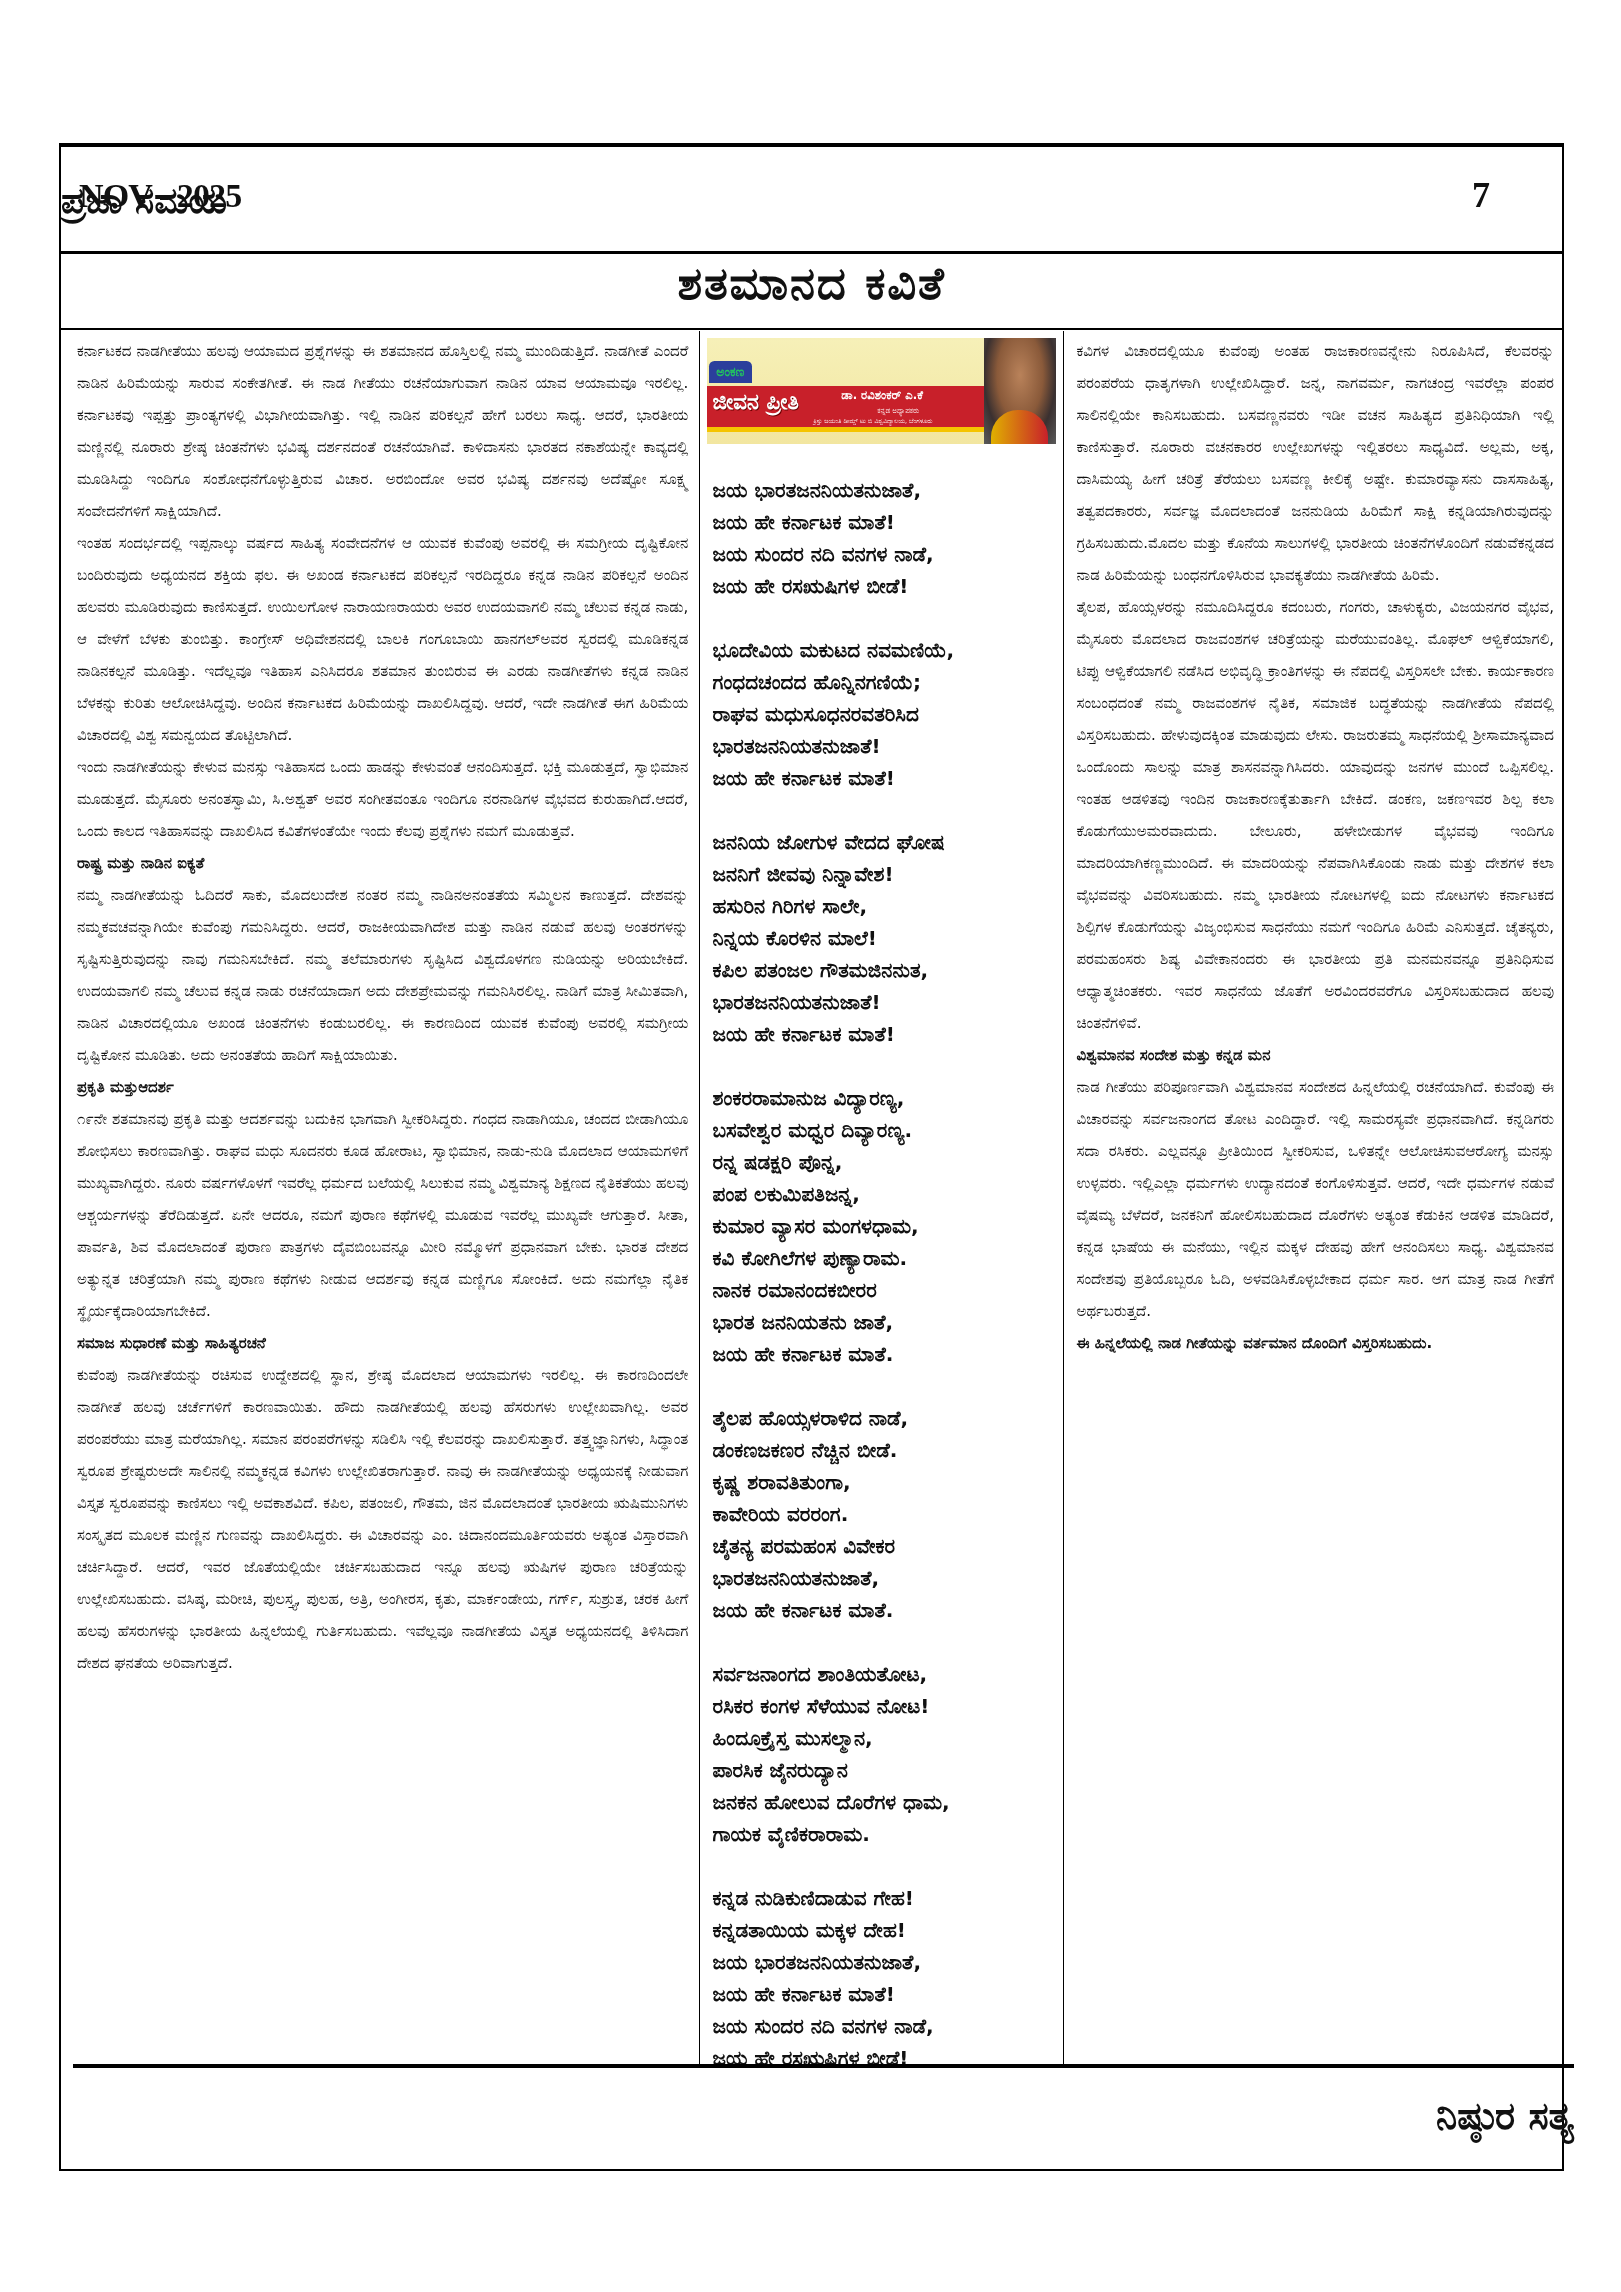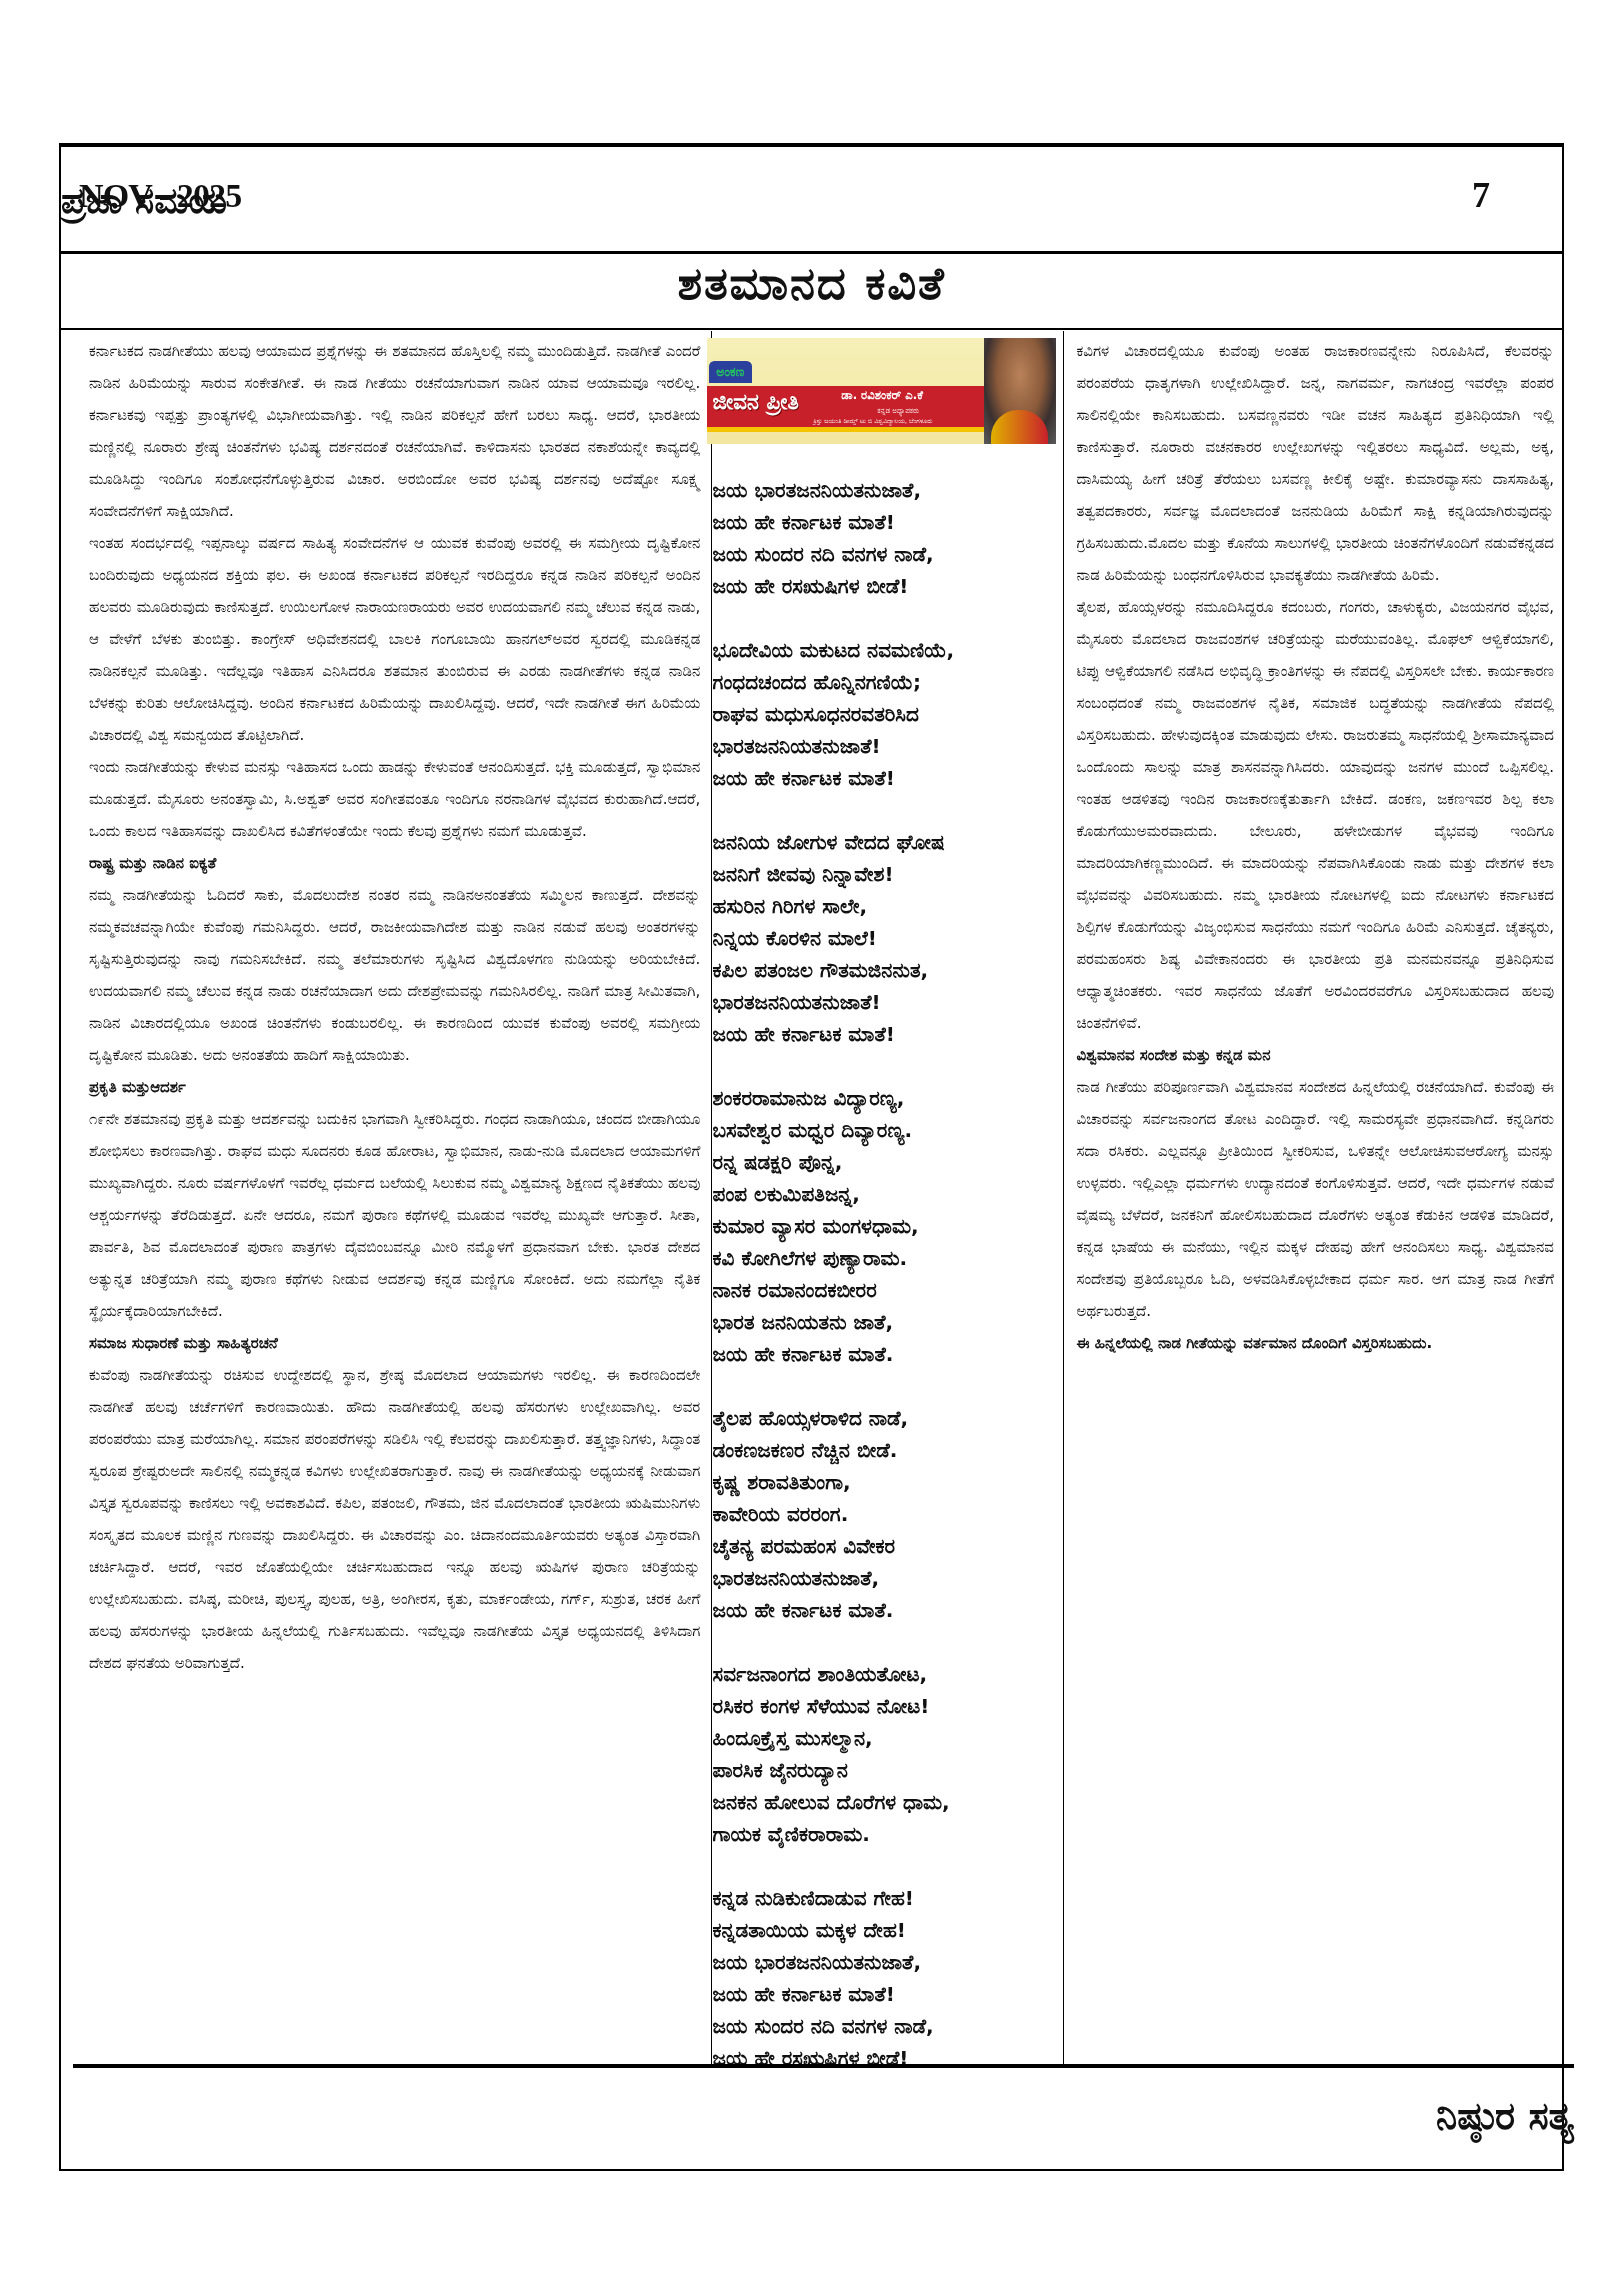--- a/index.html
+++ b/index.html
@@ -4,21 +4,21 @@
 <style>
   html, body { margin:0; padding:0; background:#ffffff; }
   body { width:1621px; height:2293px; position:relative; font-family:"DejaVu Sans", sans-serif; color:#111; }
   .page { position:absolute; left:59px; top:143px; width:1505px; height:2028px; border:2.7px solid #000; box-sizing:border-box; border-top-width:4.5px; }
   .masthead { position:absolute; left:0; top:0; width:100%; height:107px; border-bottom:3.6px solid #000; box-sizing:border-box; }
   .mast-date { position:absolute; left:18px; top:30px; font-family:"Liberation Serif", serif; font-weight:bold; font-size:34px; letter-spacing:-0.9px; }
   .mast-title { position:absolute; left:0; right:0; top:33px; text-align:left; font-weight:bold; font-size:36px; }
   .mast-page { position:absolute; right:72px; top:27px; font-family:"Liberation Serif", serif; font-weight:bold; font-size:36px; }
   .headline { position:absolute; left:0; top:90px; width:100%; height:93px; border-bottom:2.7px solid #000; box-sizing:border-box; text-align:center; font-weight:bold; font-size:45px; line-height:93px; letter-spacing:1.8px; }
   .col { position:absolute; top:184px; height:1733px; box-sizing:border-box; overflow:hidden; }
-  .col-left { left:0; width:639px; border-right:1.8px solid #000; padding:3.6px 10.7px 0 16px;margin-left:12px; }
+  .col-left { left:0; width:639px; border-right:1.8px solid #000; padding:3.6px 10.7px 0 16px; }
   .col-mid { left:639px; width:364px; border-right:1.8px solid #000; padding:0 7.2px; }
   .col-right { left:1003px; width:499px; padding:3.6px 9px 0 12.5px; }
   .para { font-size:15px; line-height:32px; text-align:justify; margin:0; }
   .subhead { font-size:15px; font-weight:bold; line-height:32px; margin:0; }
   .banner { position:relative; width:349px; height:106px; margin:7.2px 0 0 0; background:linear-gradient(180deg,#f6f0b8 0%,#f2e6a0 100%); overflow:hidden; }
   .banner-tag { position:absolute; left:1.8px; top:23px; background:#2b3f9c; color:#22c55e; font-size:12.5px; font-weight:bold; padding:2.7px 7.2px; border-radius:5.4px 5.4px 0 0; }
   .banner-band { position:absolute; left:0; top:48px; width:278px; height:41px; background:#c8202a; border-bottom:5.4px solid #f5c400; }
   .banner-title { position:absolute; left:5.4px; top:51px; color:#fff; font-weight:bold; font-size:21.5px; text-shadow:0.9px 0.9px 0 #6a0000; }
   .banner-author { position:absolute; left:134px; top:50px; color:#fff; font-size:11.6px; font-weight:bold; }
   .banner-role { position:absolute; left:170px; top:68px; color:#fff; font-size:7.2px; }

